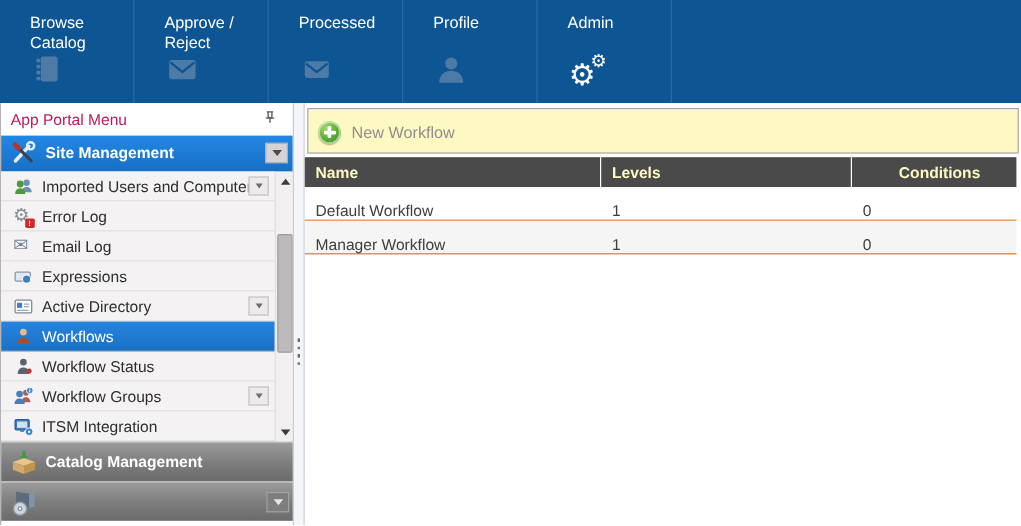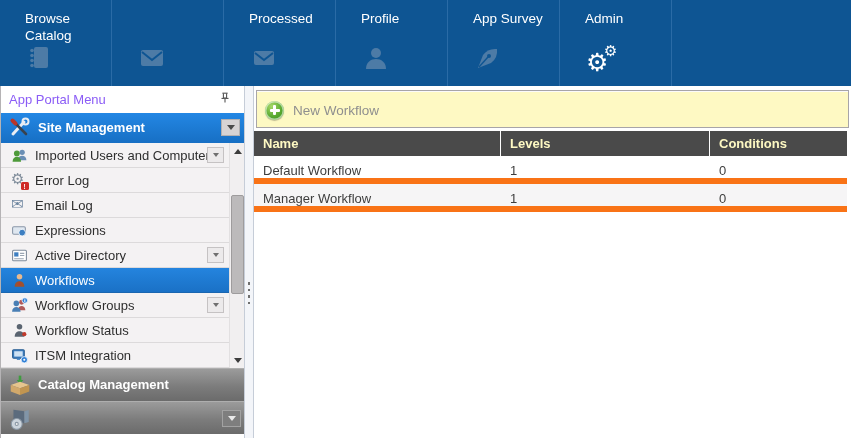--- a/index.html
+++ b/index.html
@@ -15,21 +15,21 @@
   .tab.active .tab-icon { color:#ffffff; }
   .tab-icon svg { width:28px; height:28px; display:block; }
   .gear-wrap { position:relative; width:34px; height:34px; font-family:"DejaVu Sans",sans-serif; }
   .gear { position:absolute; color:inherit; line-height:1; }
   .g1 { font-size:25px; left:0; top:6px; }
   .g2 { font-size:15px; left:18px; top:0; }
 
   
   .sidebar { position:absolute; left:0; top:86px; width:244px; height:352px; background:#fff; border-left:1px solid #b5b3b5; }
   .sb-header { position:relative; height:27px; background:#fff; }
-  .sb-title { position:absolute; left:8px; top:6px; font-size:13px; color:#8b5cf6; }
+  .sb-title { position:absolute; left:8px; top:6px; font-size:13px; color:#be185d; }
   .pin-icon { position:absolute; right:12px; top:5px; width:14px; height:16px; cursor:pointer; }
 
   .sec-header { position:relative; height:30px; cursor:pointer; }
   .sec-header.blue { background:linear-gradient(#2387e4,#176fc4); }
   .sec-label { position:absolute; left:37px; top:7px; font-size:13px; font-weight:bold; color:#fff; }
   .sec-icon { position:absolute; left:7px; top:4px; width:24px; height:22px; }
   .dd-btn { position:absolute; right:4px; top:6px; width:19px; height:17px; background:#d7d3d4; border:1px solid #b3b0b1; display:flex; align-items:center; justify-content:center; cursor:pointer; }
   .caret { width:0; height:0; border-left:4px solid transparent; border-right:4px solid transparent; border-top:5px solid #4a4a4a; }
   .sec-header.gray { height:33px; background:linear-gradient(#9b9b9b,#7c7c7c 55%,#6b6b6b); border-top:1px solid #aeaeae; }
   .sec-header.gray .sec-label { top:8px; }
@@ -70,23 +70,23 @@
   .toolbar { position:absolute; left:2px; top:4px; width:593px; height:38px; background:#fef9c3; border:1px solid #a8a5a8; box-shadow:inset 0 1px 0 #fbfafb; }
   .new-btn { position:absolute; left:8px; top:7px; height:24px; display:flex; align-items:center; gap:9px; cursor:pointer; }
   .plus-circle { position:relative; width:19px; height:19px; border-radius:50%; background:radial-gradient(circle at 35% 28%, #a5d767, #58a930 55%, #3c8c1e); box-shadow:inset 0 0 0 1.5px rgba(255,255,255,.55), 0 1px 1px rgba(0,0,0,.25); }
   .plus-circle::before, .plus-circle::after { content:""; position:absolute; background:#fff; border-radius:1px; }
   .plus-circle::before { left:4.5px; top:8px; width:10px; height:3px; }
   .plus-circle::after { left:8px; top:4.5px; width:3px; height:10px; }
   .new-label { font-size:13.5px; color:#8f8f8f; }
 
   .thead { position:absolute; left:0; top:45px; width:593px; height:25px; background:#4a4a4a; display:flex; }
   .th { height:25px; padding:5px 0 0 9px; font-size:13px; font-weight:bold; color:#fef9c3; }
-  .th.c1 { width:246px; } .th.c2 { width:209px; border-left:1px solid #fdfdfd; } .th.c3 { width:138px; border-left:1px solid #fdfdfd; }
+  .th.c1 { width:246px; } .th.c2 { width:209px; border-left:1px solid #fdfdfd; } .th.c3 { width:138px; border-left:1px solid #fdfdfd;text-align:center; }
   .tbody { position:absolute; left:0; top:70px; width:593px; }
-  .trow { display:flex; height:28px; border-bottom:6px solid #f97316; background:#fff; cursor:pointer;align-items:flex-end; }
+  .trow { display:flex; height:28px; border-bottom:1px solid #f97316; background:#fff; cursor:pointer;align-items:flex-end; }
   .trow.alt { background:#f6f5f6; }
   .td { padding-top:7px; padding-left:9px; font-size:13px; color:#3e3e3e; }
   .td.c1 { width:246px; } .td.c2 { width:209px; padding-left:10px; } .td.c3 { width:138px; padding-left:10px; }
 </style>
 </head>
 <body>
 
 <div class="screen">
 
   <header class="nav">
@@ -99,20 +99,21 @@
             <circle cx="6" cy="6.5" r="1.8"></circle>
             <circle cx="6" cy="11.5" r="1.8"></circle>
             <circle cx="6" cy="16.5" r="1.8"></circle>
             <circle cx="6" cy="21.5" r="1.8"></circle>
           </svg>
       </div>
     </div>
 
 
     <div class="tab">
+      <div class="tab-label">Approve / Reject</div>
       <div class="tab-icon">
         <svg viewBox="0 0 28 28">
             <rect x="3" y="6" width="22" height="16" rx="2" fill="currentColor"></rect>
             <path d="M4 8 L14 16 L24 8" fill="none" stroke="#0e5593" stroke-width="2"></path>
           </svg>
       </div>
     </div>
 
     <div class="tab">
       <div class="tab-label">Processed</div>
@@ -127,30 +128,20 @@
     <div class="tab">
       <div class="tab-label">Profile</div>
       <div class="tab-icon">
         <svg viewBox="0 0 28 28" fill="currentColor">
             <circle cx="14" cy="9" r="5"></circle>
             <path d="M4 25 c0 -7 5 -10 10 -10 s10 3 10 10 z"></path>
           </svg>
       </div>
     </div>
 
-    <div class="tab">
-      <div class="tab-label">App Survey</div>
-      <div class="tab-icon">
-        <svg viewBox="0 0 28 28">
-            <path d="M4 24 L9 11 Q14 4 23 5 Q24 14 17 19 L4 24 Z" fill="currentColor"></path>
-            <circle cx="15" cy="12" r="2" fill="#0e5593"></circle>
-            <path d="M5 23 L14 13" stroke="#0e5593" stroke-width="1.4"></path>
-          </svg>
-      </div>
-    </div>
 
     <div class="tab active">
       <div class="tab-label">Admin</div>
       <div class="tab-icon">
         <div class="gear-wrap">
             <span class="gear g1">⚙</span>
             <span class="gear g2">⚙</span>
           </div>
       </div>
     </div>
@@ -248,44 +239,44 @@
               <path d="M3.5 13.8 c0-3.4 2.2-5 4.5-5 s4.5 1.6 4.5 5 z" fill="#a0522d"></path>
               <path d="M8 9.2 l1.4 2.8 h-2.8 z" fill="#c0392b"></path>
             </svg>
         </span>
         <span class="item-label">Workflows</span>
       </div>
 
       <div class="item">
         <span class="item-icon">
           <svg viewBox="0 0 16 16">
+              <circle cx="8" cy="4.5" r="2.6" fill="#5a6470"></circle>
+              <path d="M3.5 13.8 c0-3.4 2.2-5 4.5-5 s4.5 1.6 4.5 5 z" fill="#5a6470"></path>
+              <circle cx="12.5" cy="11.5" r="2" fill="#c0392b"></circle>
+            </svg>
+        </span>
+        <span class="item-label">Workflow Status</span>
+      </div>
+
+      <div class="item">
+        <span class="item-icon">
+          <svg viewBox="0 0 16 16">
               <circle cx="10" cy="5" r="2.3" fill="#b05a5a"></circle>
               <path d="M6.5 12.5 c0-2.6 1.8-4 3.5-4 s3.5 1.4 3.5 4 z" fill="#b05a5a"></path>
               <circle cx="5" cy="6" r="2.6" fill="#4a7fb5"></circle>
               <path d="M1 13.8 c0-3 2-4.4 4-4.4 s4 1.4 4 4.4 z" fill="#4a7fb5"></path>
               <circle cx="13" cy="3.2" r="2.6" fill="#2f7fd6" stroke="#fff" stroke-width="0.7"></circle>
               <rect x="12.55" y="2.4" width="0.95" height="2.3" fill="#fff"></rect>
               <rect x="12.55" y="1.5" width="0.95" height="0.6" fill="#fff"></rect>
             </svg>
         </span>
         <span class="item-label">Workflow Groups</span>
         <span class="dd-sm">
             <i class="caret"></i>
           </span>
-      </div>
-
-      <div class="item">
-        <span class="item-icon">
-          <svg viewBox="0 0 16 16">
-              <circle cx="8" cy="4.5" r="2.6" fill="#5a6470"></circle>
-              <path d="M3.5 13.8 c0-3.4 2.2-5 4.5-5 s4.5 1.6 4.5 5 z" fill="#5a6470"></path>
-              <circle cx="12.5" cy="11.5" r="2" fill="#c0392b"></circle>
-            </svg>
-        </span>
-        <span class="item-label">Workflow Status</span>
       </div>
 
       <div class="item">
         <span class="item-icon">
           <svg viewBox="0 0 16 16">
               <rect x="1.5" y="2.5" width="11" height="8" rx="1" fill="#3e7fc1" stroke="#2a5e93"></rect>
               <rect x="3" y="4" width="8" height="5" fill="#cfe2f3"></rect>
               <rect x="5.5" y="10.5" width="3" height="1.6" fill="#3e7fc1"></rect>
               <circle cx="12.5" cy="12" r="3" fill="#2f7fd6" stroke="#fff" stroke-width="0.7"></circle>
               <circle cx="12.5" cy="12" r="1" fill="#fff"></circle>

